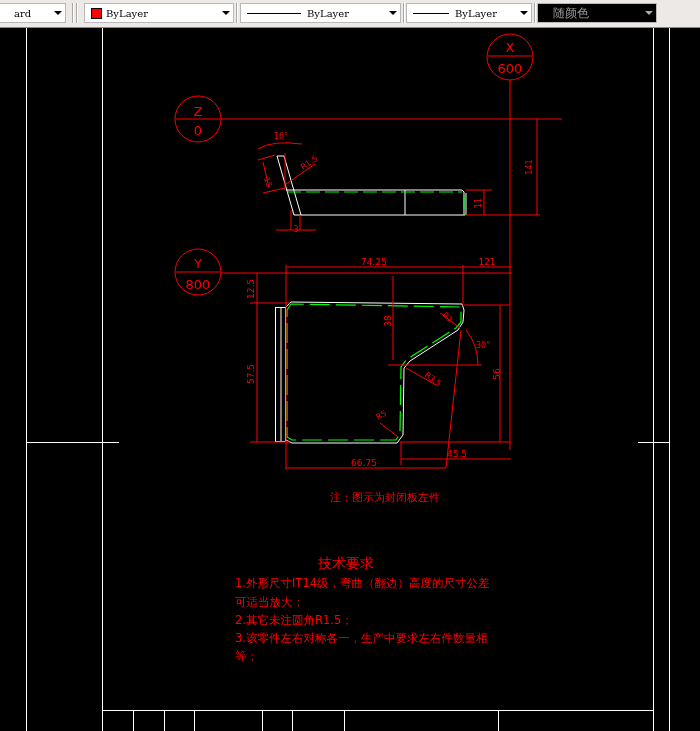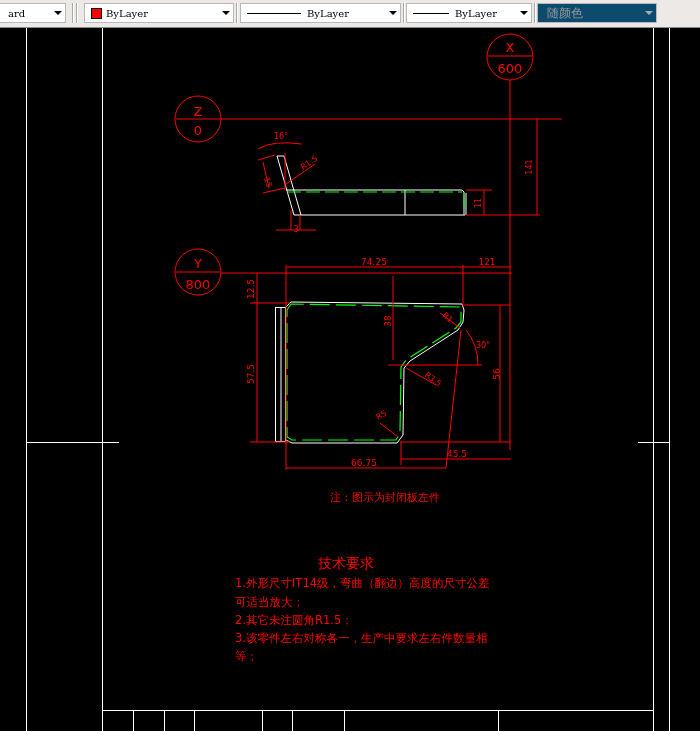--- a/index.html
+++ b/index.html
@@ -1,23 +1,23 @@
 <!DOCTYPE html>
 <html><head>
   <meta charset="utf-8">
   <style>
     html, body { margin: 0; padding: 0; }
     body { width: 700px; height: 731px; overflow: hidden; background: #000; position: relative; font-family: "DejaVu Sans Mono", monospace; }
     .toolbar { position: absolute; left: 0; top: 0; width: 700px; height: 27px; background: #ece9e6; border-bottom: 1px solid #8a8a8a; }
     .tb-sep { position: absolute; top: 3px; width: 1px; height: 20px; background: #a8a8a8; box-shadow: 1px 0 0 #fff; }
     .combo { position: absolute; top: 3px; height: 20px; background: #fff; border: 1px solid #b8b8b8; box-sizing: border-box; font-size: 10px; color: #000; display: flex; align-items: center; }
-    .combo .txt { flex: 1; padding-left: 9px; white-space: nowrap; overflow: hidden; font-family: "DejaVu Serif", serif; font-size: 10px; }
+    .combo .txt { flex: 1; padding-left: 15px; white-space: nowrap; overflow: hidden; font-family: "DejaVu Serif", serif; font-size: 10px; }
     .combo .arrow { width: 14px; height: 100%; display: flex; align-items: center; justify-content: center; }
     .combo .arrow i { width: 0; height: 0; border-left: 4px solid transparent; border-right: 4px solid transparent; border-top: 4px solid #000; }
-    .combo.disabled { background: #0c4a6e; color: #888; }
+    .combo.disabled { background: #000000; color: #888; }
     .combo.disabled .arrow i { border-top-color: #aaa; }
     .swatch { width: 9px; height: 9px; background: #ff0000; border: 1px solid #000; margin: 0 4px 0 6px; flex: none; }
     .lineglyph { width: 54px; height: 1px; background: #000; margin: 0 6px 0 6px; flex: none; }
     .lineglyph.short { width: 36px; }
     .canvas { position: absolute; left: 0; top: 28px; width: 700px; height: 703px; }
     svg text { font-family: "DejaVu Sans", sans-serif; }
   </style>
 </head>
 <body>
 

